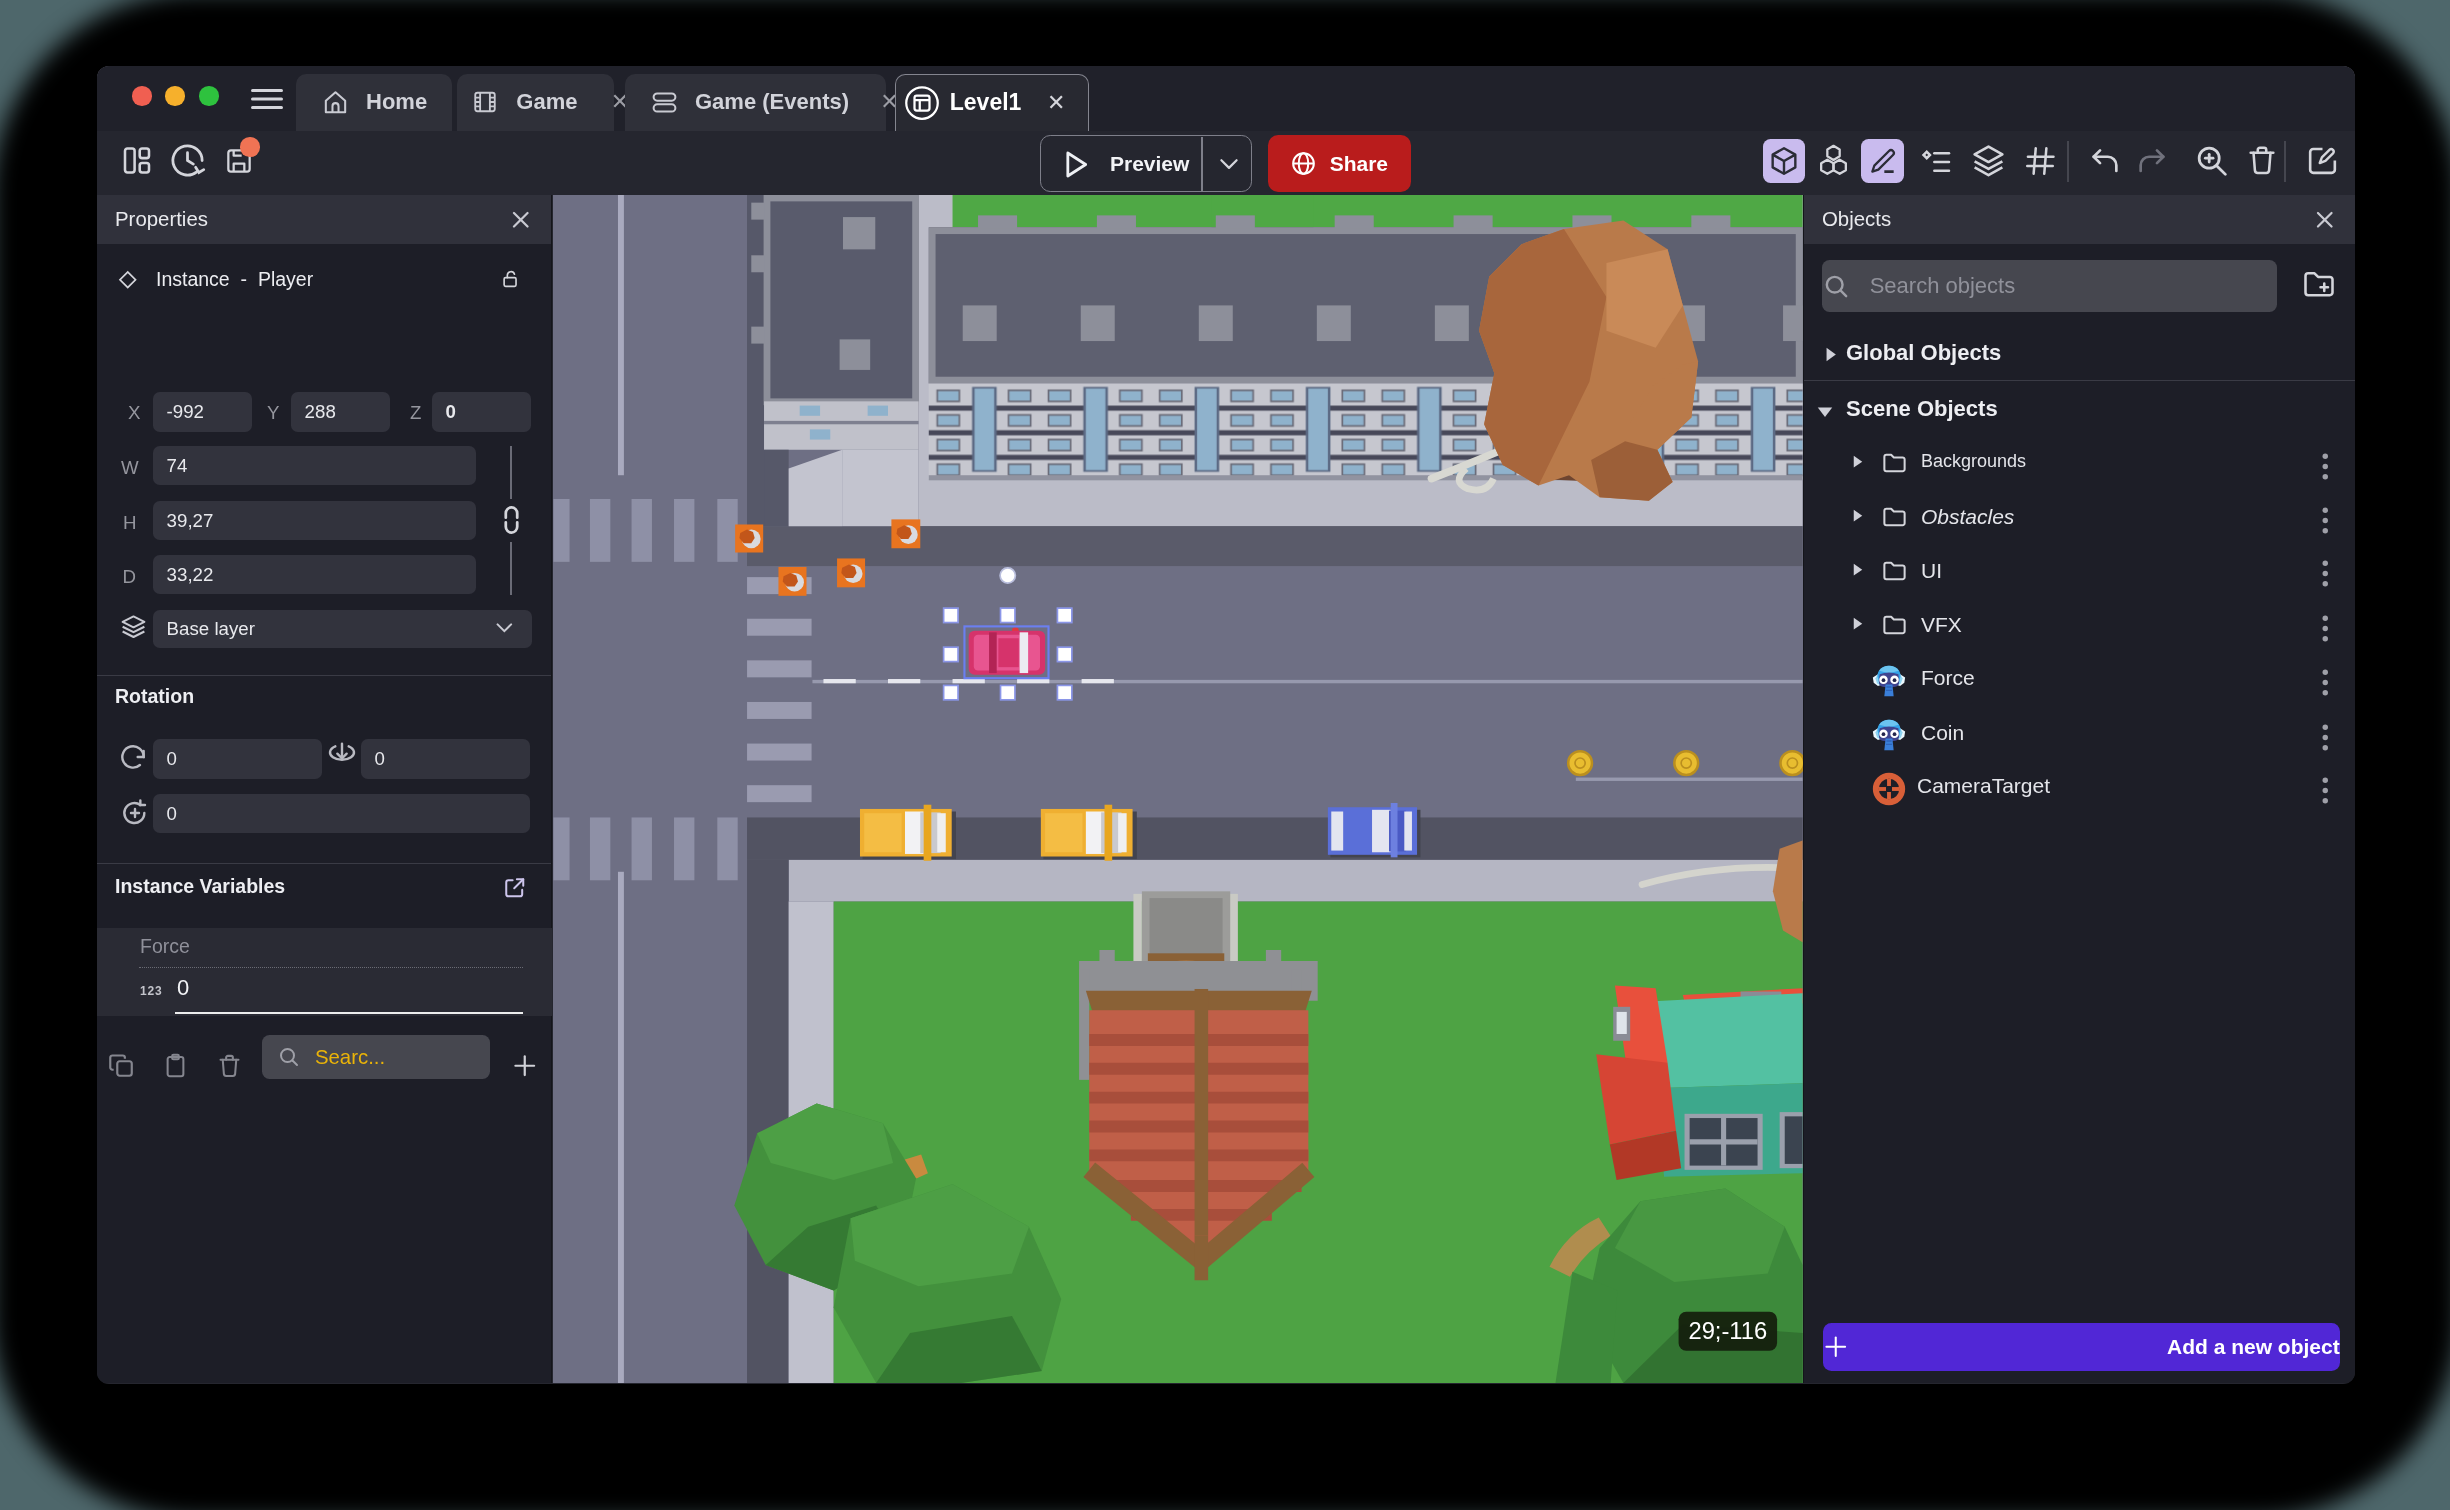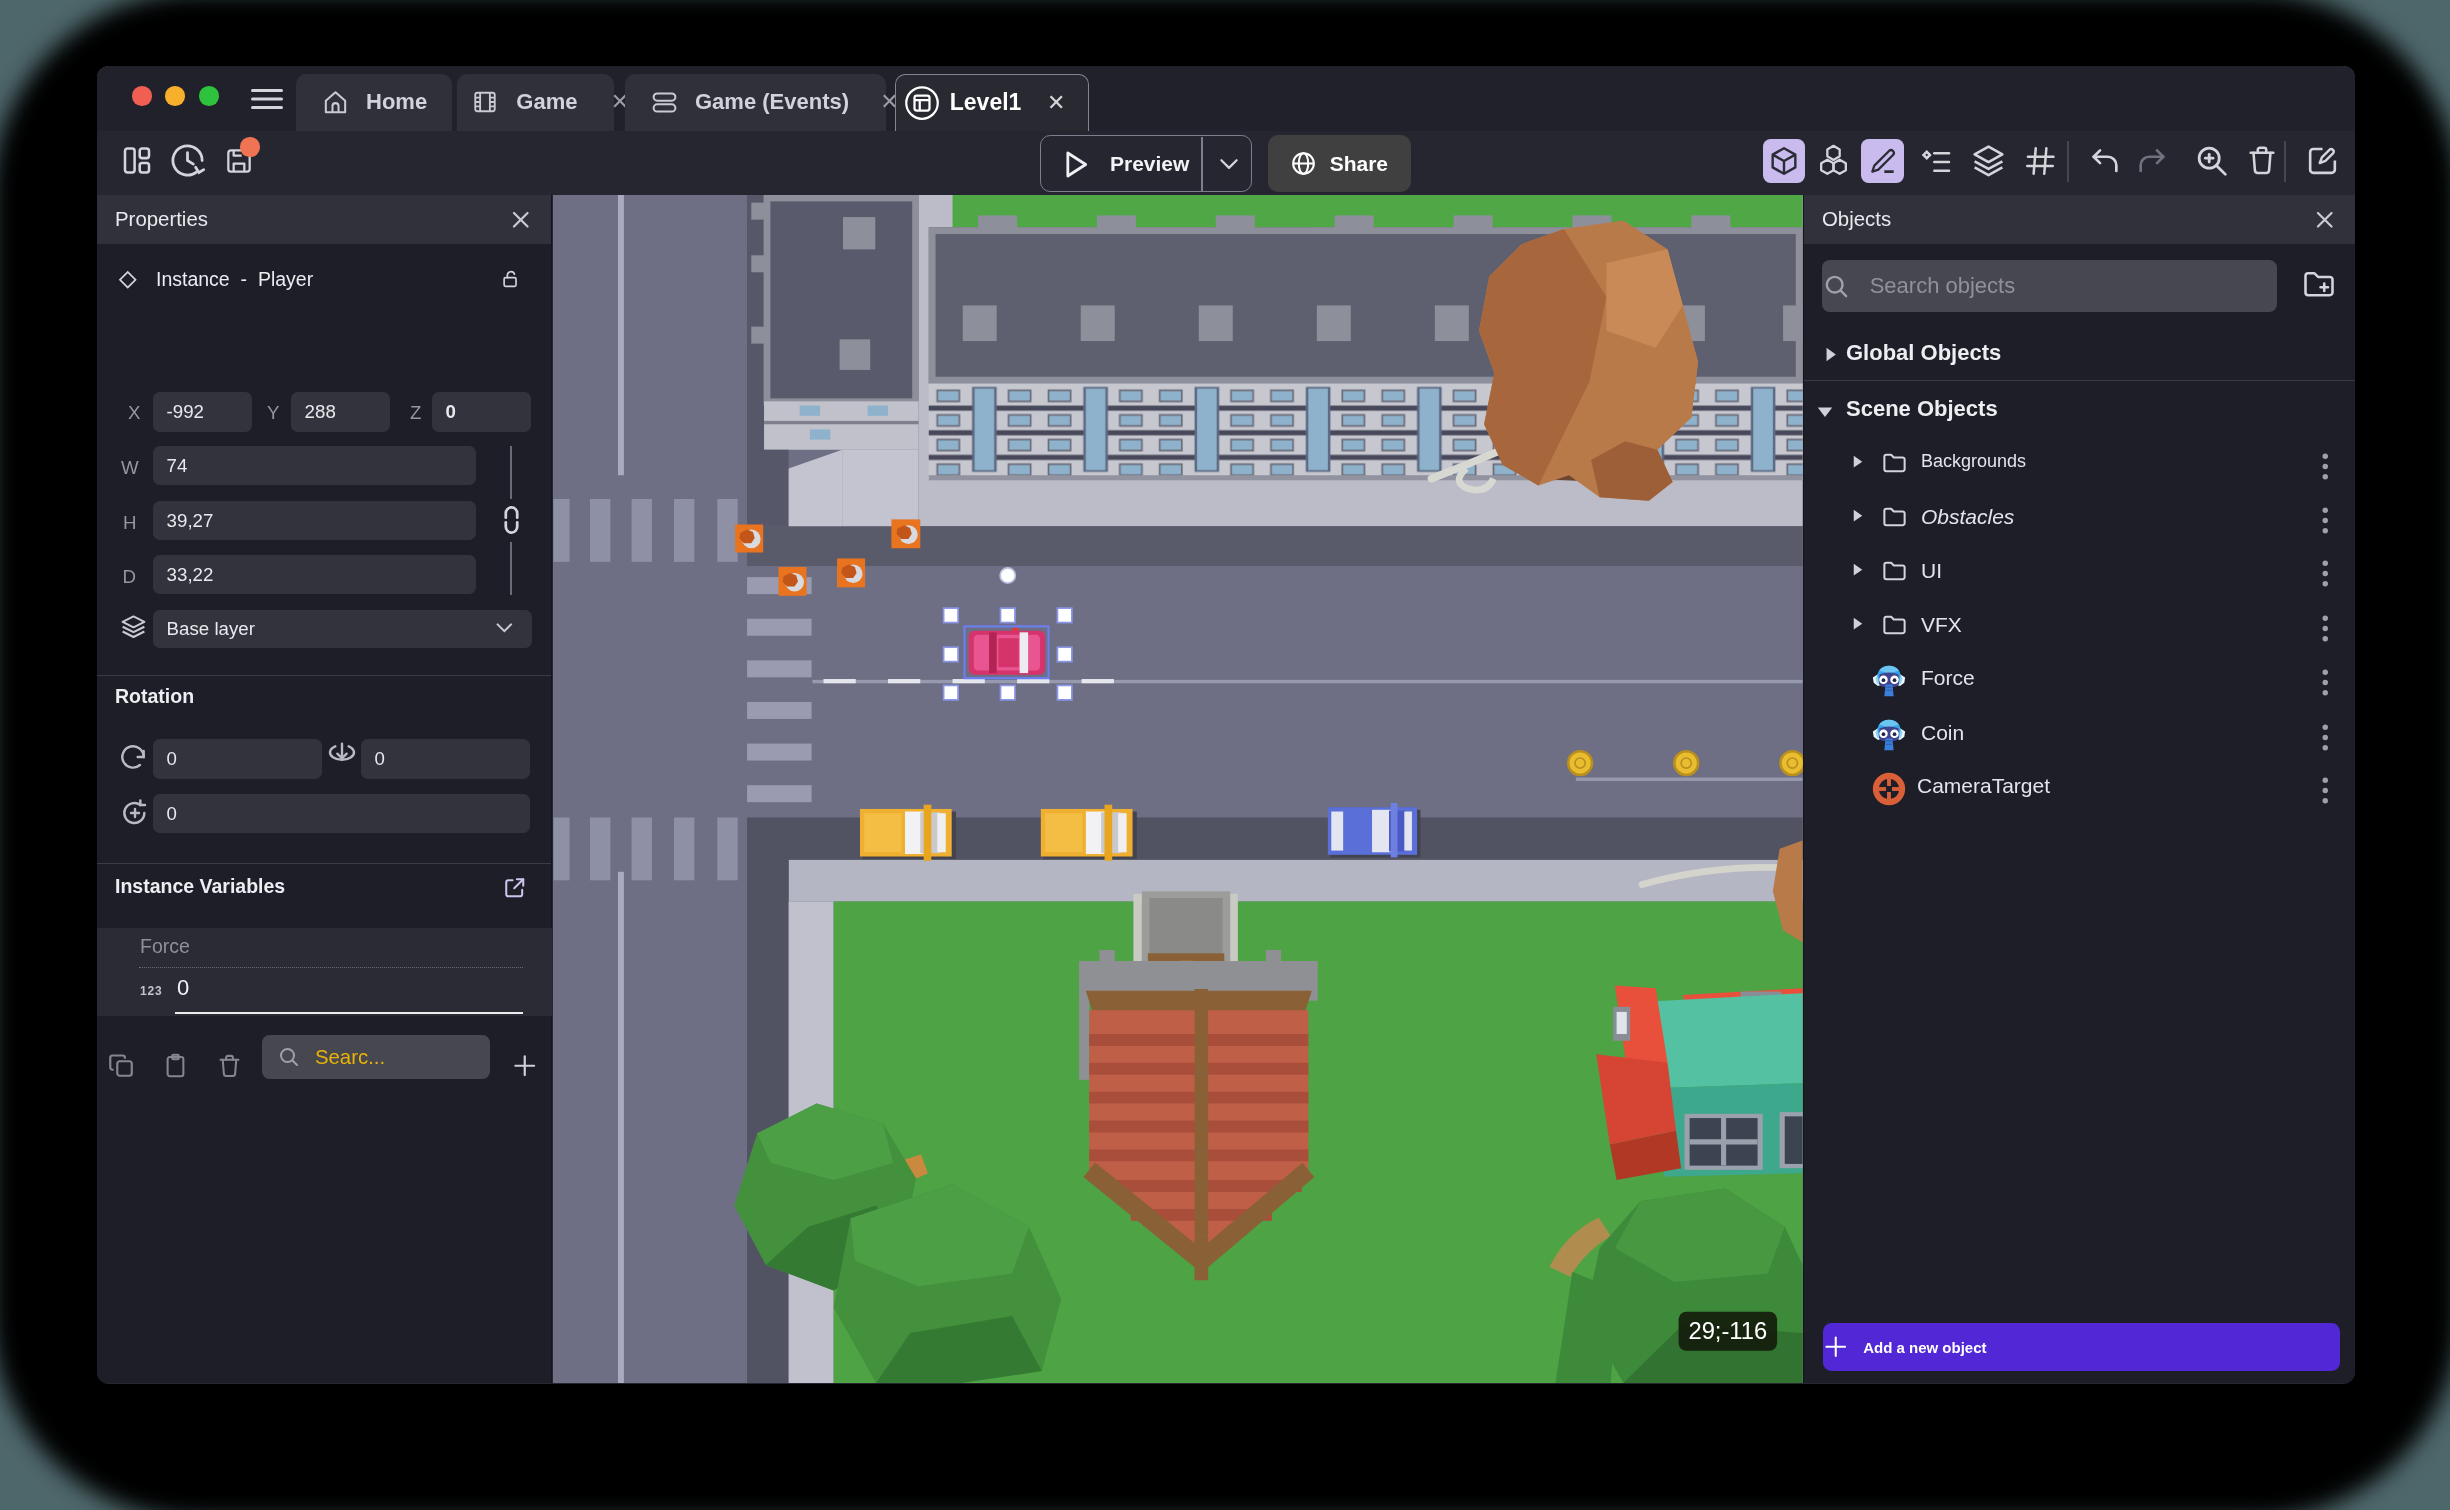--- a/index.html
+++ b/index.html
@@ -114,21 +114,21 @@
     <div style="position:absolute;left:943px;top:69px;width:212px;height:57px;border:1.7px solid #7e7f8a;border-radius:10.2px;"></div>
     <svg style="position:absolute;left:967px;top:84px;" width="25.5" height="29" viewBox="0 0 20 22">
         <path d="M3 2 L17 11 L3 20 Z" fill="none" stroke="#eef0f4" stroke-width="2.2" stroke-linejoin="round"></path>
       </svg>
     <div style="position:absolute;left:1013px;top:69px;height:57px;display:flex;align-items:center;color:#f2f3f6;font-size:21px;font-weight:700;">Preview</div>
     <div style="position:absolute;left:1104px;top:71px;width:1.7px;height:54px;background:#7e7f8a;"></div>
     <svg style="position:absolute;left:1121px;top:90px;" width="22" height="17" viewBox="0 0 26 20">
         <path d="M4 5 L13 14 L22 5" fill="none" stroke="#d4d5db" stroke-width="2.6" stroke-linecap="round" stroke-linejoin="round"></path>
       </svg>
 
-    <div style="position:absolute;left:1171px;top:69px;width:143px;height:57px;background:#404040;border-radius:10.2px;display:flex;align-items:center;padding-left:22px;gap:12.7px;color:#fff;font-size:21px;font-weight:700;">
+    <div style="position:absolute;left:1171px;top:69px;width:143px;height:57px;background:#b91c1c;border-radius:10.2px;display:flex;align-items:center;padding-left:22px;gap:12.7px;color:#fff;font-size:21px;font-weight:700;">
       <svg width="27" height="27" viewBox="0 0 24 24" fill="none" stroke="#fff" stroke-width="1.8">
         <circle cx="12" cy="12" r="9.2"></circle>
           <ellipse cx="12" cy="12" rx="4.2" ry="9.2"></ellipse>
         <line x1="3" y1="12" x2="21" y2="12"></line>
       </svg>
         <span>Share</span>
     </div>
 
     <div style="position:absolute;left:1666px;top:73px;width:42px;height:44px;background:#c9bbee;border-radius:7.6px;"></div>
     <svg style="position:absolute;left:1670px;top:78px;" width="34" height="34" viewBox="0 0 24 24" fill="none" stroke="#2b2c36" stroke-width="1.7" stroke-linejoin="round">
@@ -714,21 +714,21 @@
         </g>
       </svg>
     <svg style="position:absolute;left:517px;top:581px;" width="8.5" height="29" viewBox="0 0 10 34">
         <g fill="#9fa0a8">
           <circle cx="5" cy="5" r="3.2"></circle>
           <circle cx="5" cy="17" r="3.2"></circle>
           <circle cx="5" cy="29" r="3.2"></circle>
         </g>
       </svg>
 
-    <div style="position:absolute;left:18.7px;top:1128px;width:517px;height:48px;background:#5127d6;border-radius:8.5px;display:flex;align-items:center;justify-content:flex-start;gap:15px;color:#fff;font-size:15px;font-weight:700;">
+    <div style="position:absolute;left:18.7px;top:1128px;width:517px;height:48px;background:#5127d6;border-radius:8.5px;display:flex;align-items:center;justify-content:space-between;gap:5px;color:#fff;font-size:21px;font-weight:700;">
       <svg width="25.5" height="25.5" viewBox="0 0 30 30">
           <g stroke="#fff" stroke-width="2.4" stroke-linecap="round">
             <line x1="15" y1="4" x2="15" y2="26"></line>
             <line x1="4" y1="15" x2="26" y2="15"></line>
           </g>
         </svg>
       <span>Add a new object</span>
     </div>
   </div>
 </div>

